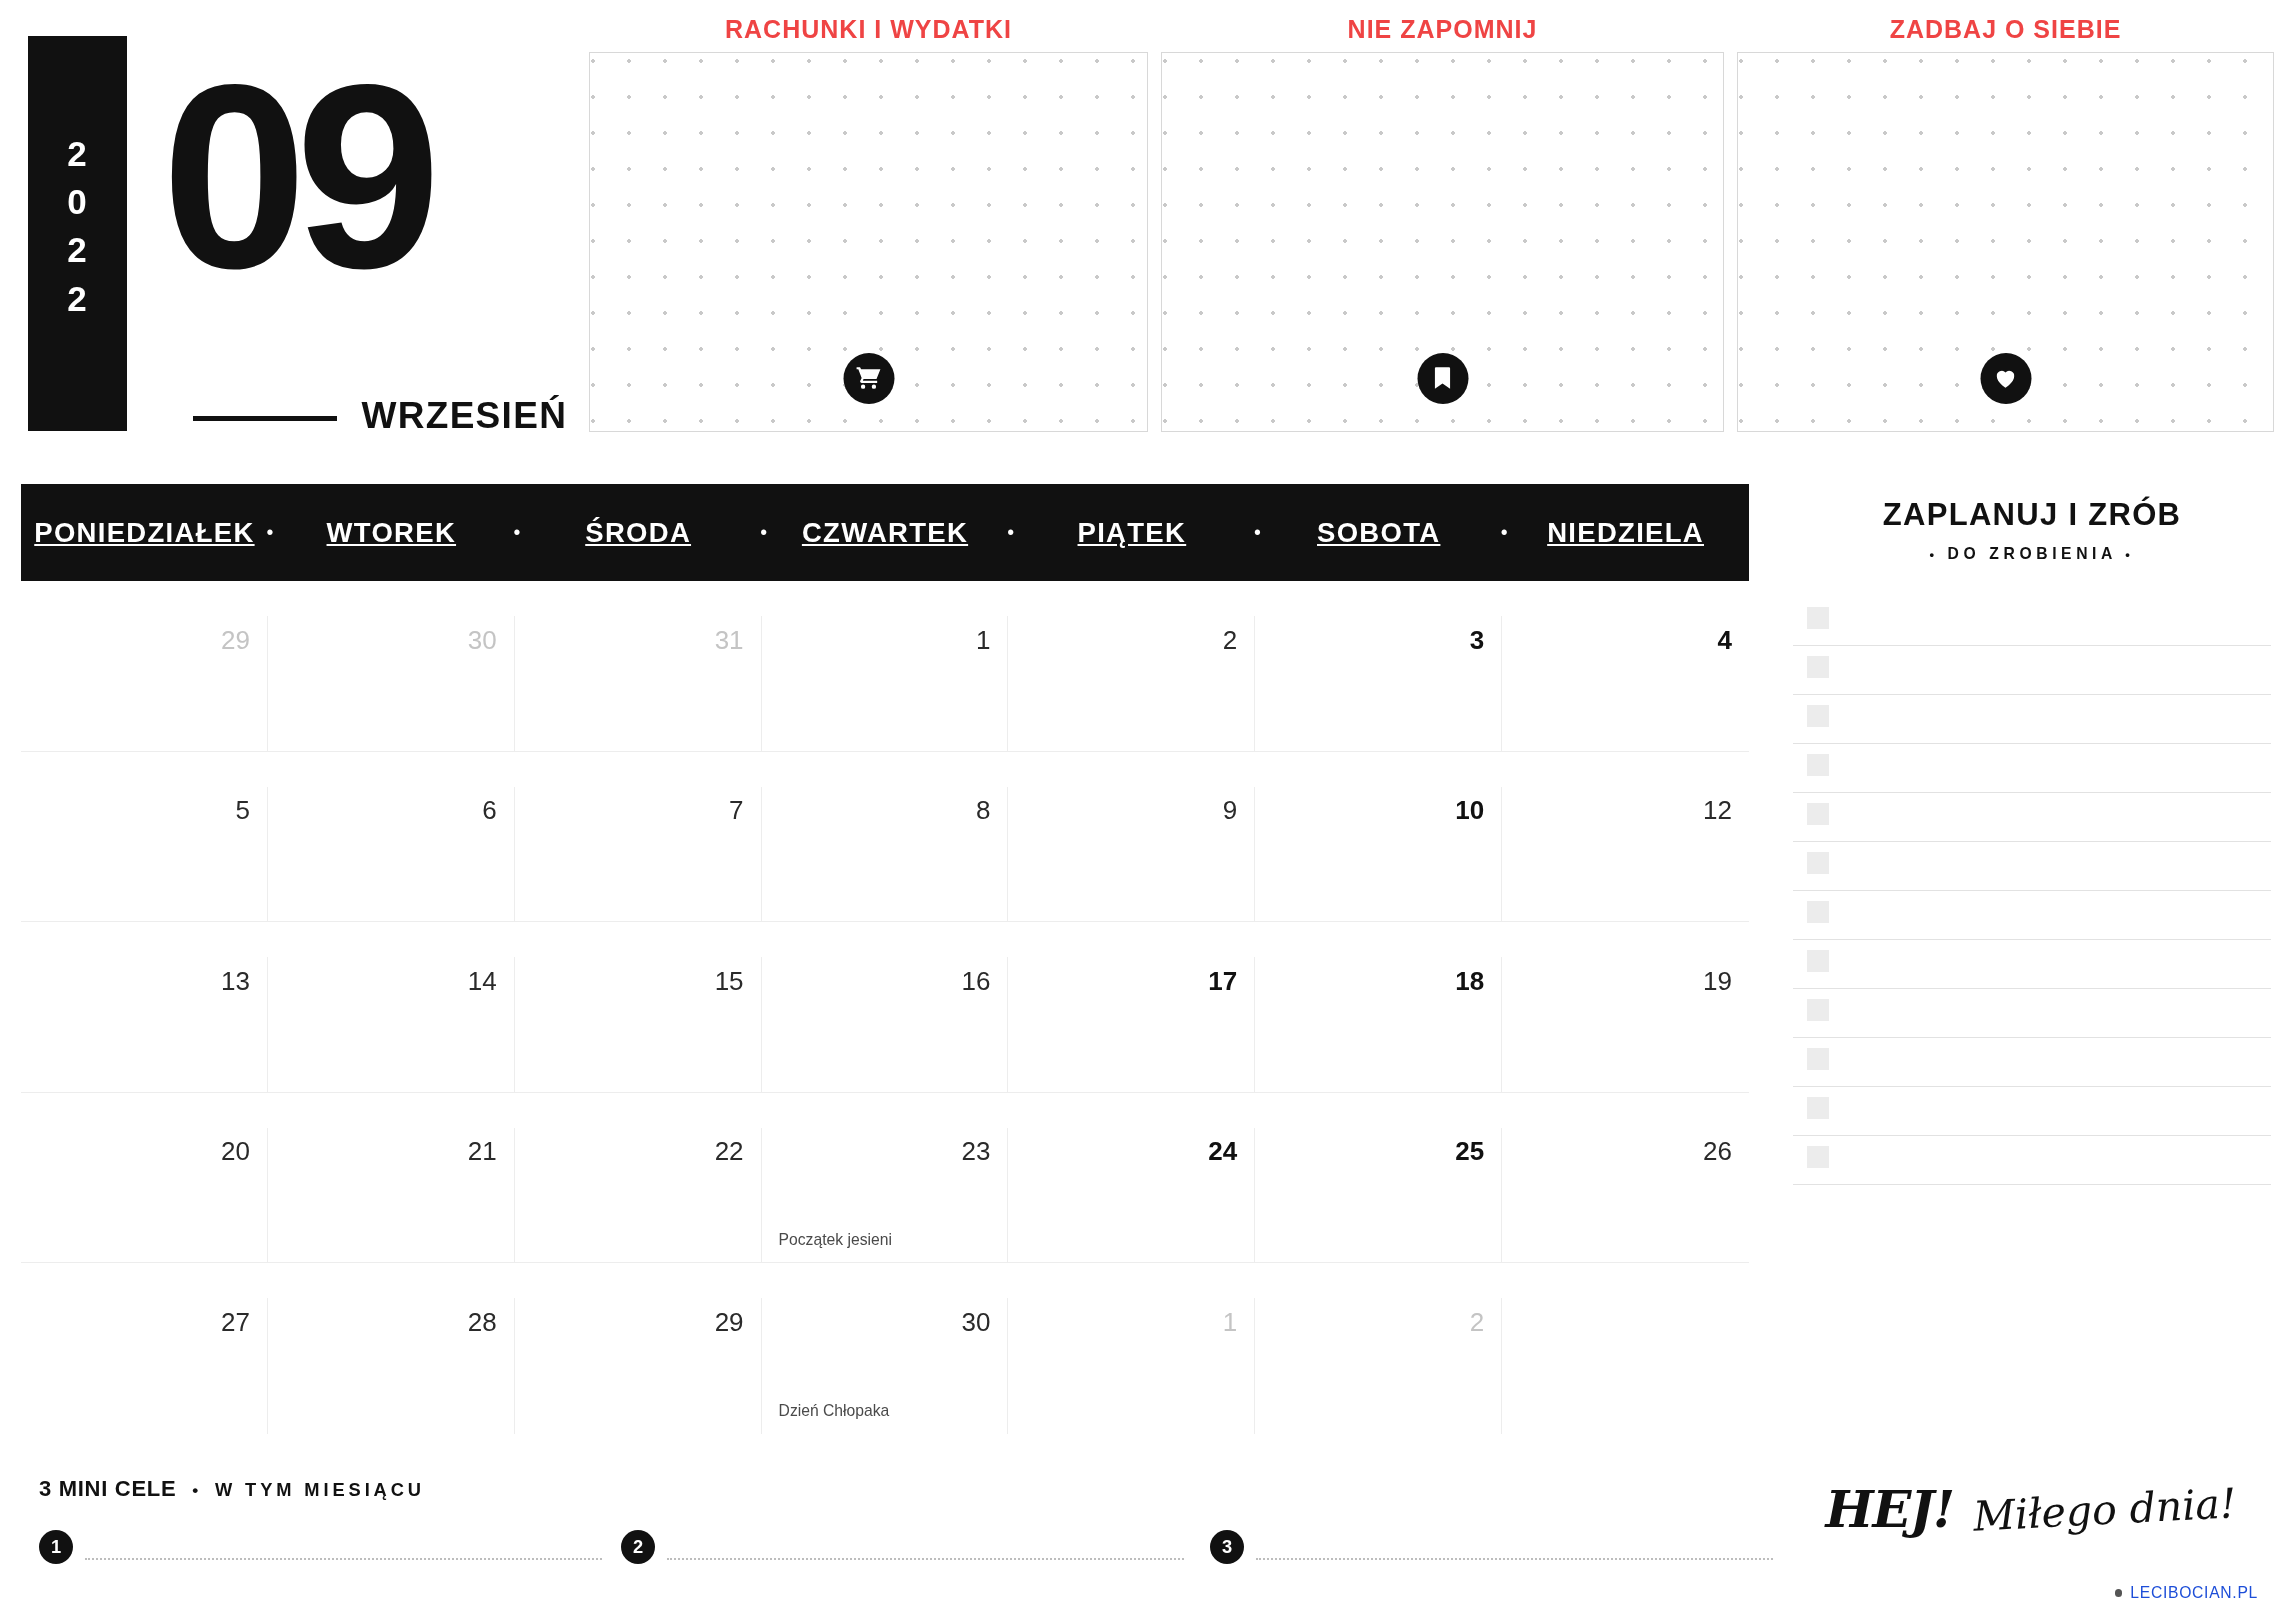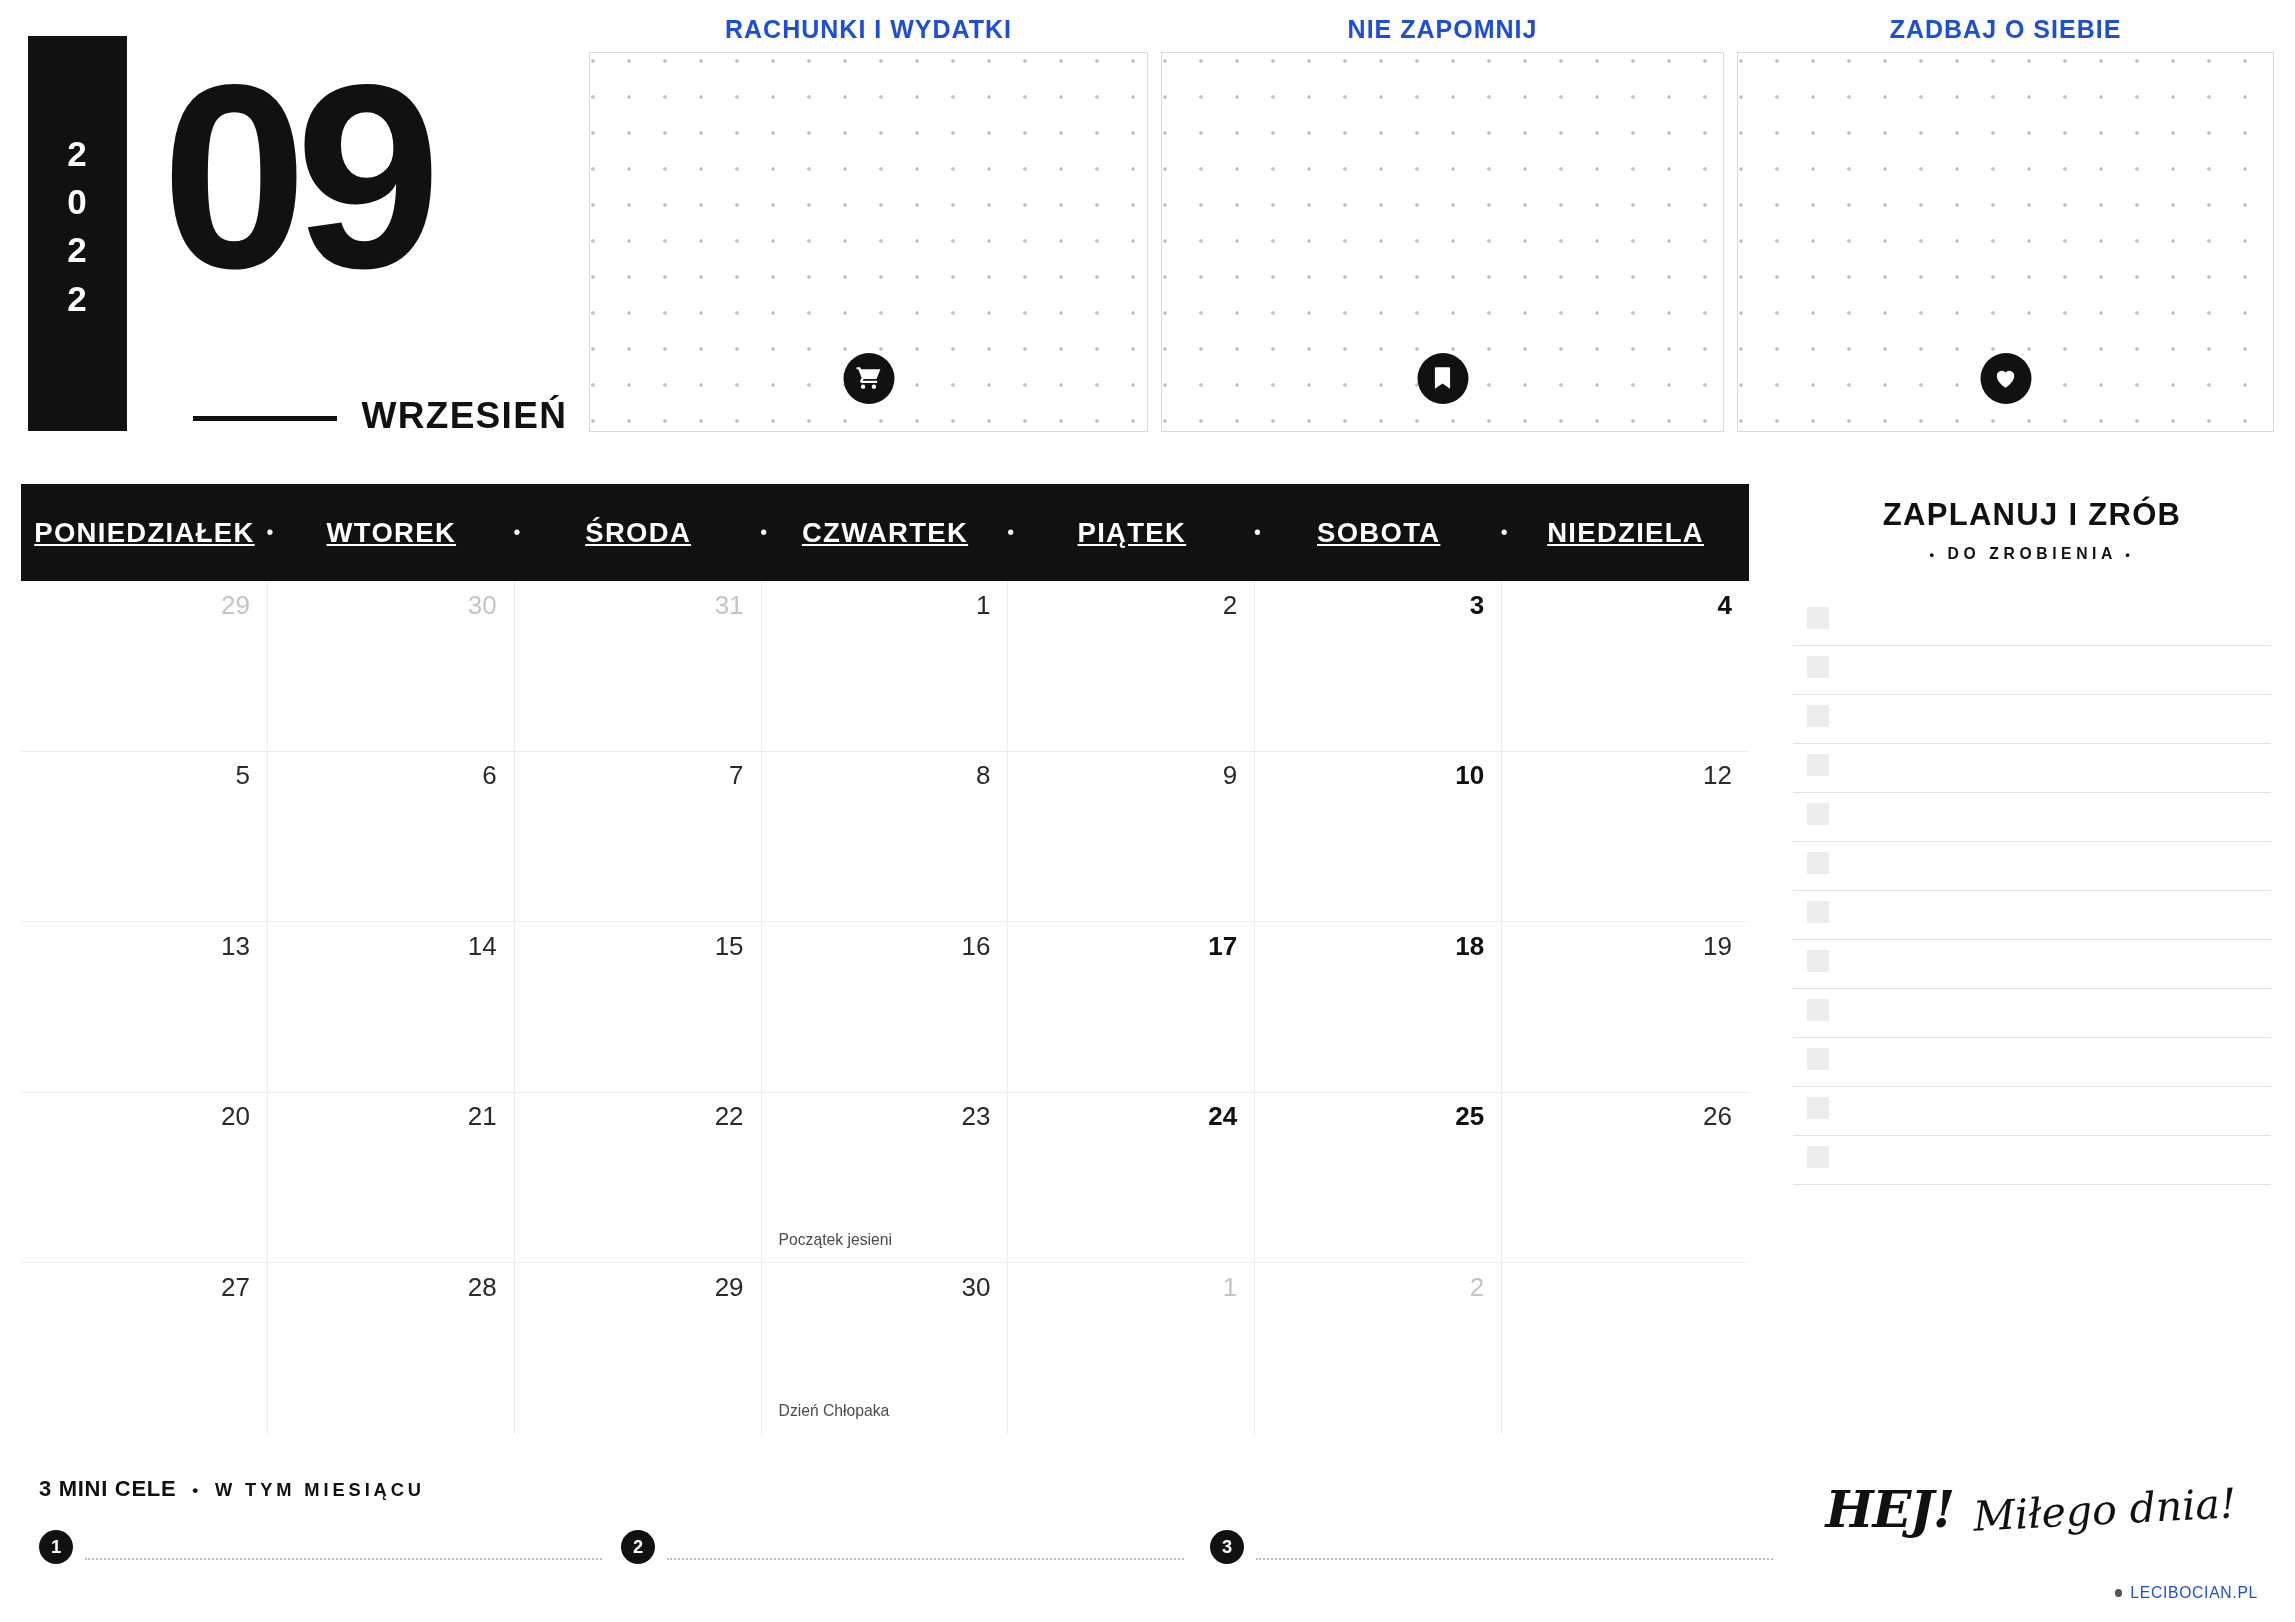--- a/index.html
+++ b/index.html
@@ -83,21 +83,21 @@
   }
   .note-title {
     position: absolute;
     top: -38px;
     left: 0;
     width: 100%;
     text-align: center;
     font-size: 25px;
     font-weight: 700;
     letter-spacing: 1px;
-    color: #1d4ed8;
+    color: #ef4444;
   }
   .dot-grid {
     position: absolute;
     left: 0; top: 0;
     width: 100%; height: 100%;
     background-image: radial-gradient(#c9c9c9 1.6px, transparent 1.7px);
     background-size: 36px 36px;
     background-position: 21px 26px;
   }
   .note-icon {
@@ -153,20 +153,21 @@
     display: grid;
     grid-template-columns: repeat(7, 1fr);
     grid-template-rows: repeat(5, 1fr);
   }
   .cal-cell {
     position: relative;
     border-right: 1.3px solid #ededed;
     border-bottom: 1.3px solid #ededed;
     box-sizing: border-box;
     padding: 26px 17px;
+    margin-top: 35px;
   }
   .cal-grid .cal-cell:nth-child(7n) { border-right: none; }
   .cal-grid .cal-cell:nth-child(n+29) { border-bottom: none; }
   .day-num {
     position: absolute;
     right: 17px; top: 10.5px;
     font-size: 26px;
     font-weight: 500;
     color: #2a2a2a;
     line-height: 1;

